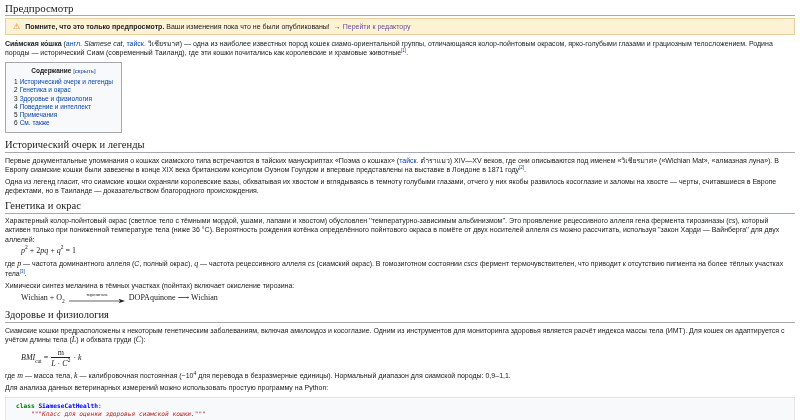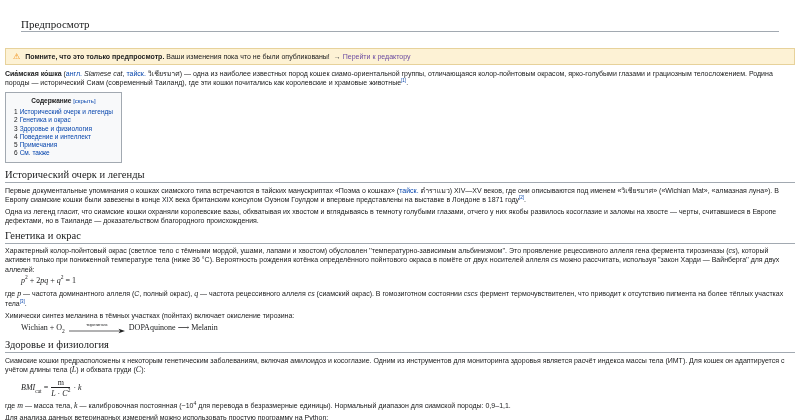--- a/index.html
+++ b/index.html
@@ -7,21 +7,21 @@
   body {
     width: 800px; height: 420px; overflow: hidden;
     background: #fff; color: #202122;
     font-family: "Liberation Sans", "DejaVu Sans", sans-serif;
     font-size: 7px; line-height: 1.3;
     padding: 2px 5px 0 5px;
   }
   .page-title {
     font-family: "Liberation Serif", "DejaVu Serif", serif;
     font-size: 11px; font-weight: normal; line-height: 1.1;
-    margin: 16px; padding-bottom: 1px; border-bottom: 1px solid #a2a9b1;
+    margin: 0; padding-bottom: 1px; border-bottom: 1px solid #a2a9b1;
   }
   .warning-box {
     margin-top: 2px; background: #fdf2d5; border: 1px solid #e7d29b;
     padding: 3px 7px; display: flex; align-items: center; gap: 5px;
   }
   .warning-icon { color: #ee8400; font-size: 8px; line-height: 1; }
   .warning-bold { font-weight: bold; }
   .warning-arrow { color: #404244; margin-left: 2px; }
   .warning-link { color: #6b4ba1; cursor: pointer; text-decoration: none; }
   p { margin: 2.5px 0; }
@@ -120,21 +120,21 @@
   <p><span>Химически синтез меланина в тёмных участках (пойнтах) включает окисление тирозина:</span></p>
   <div class="math-block math-row">
     <span><span class="seg-mtext">Wichian + O</span><span class="seg-msub">2</span></span>
     <span class="rxn">
       <span class="rxn-label">тирозиназа</span>
       <svg width="56" height="6" viewBox="0 0 56 6">
           <line x1="0" y1="3" x2="51" y2="3" stroke="#202122" stroke-width="0.7"></line>
           <path d="M56 3 L49.5 0.8 L51.2 3 L49.5 5.2 Z" fill="#202122"></path>
         </svg>
     </span>
-    <span><span class="seg-mtext">DOPAquinone</span><span class="seg-mtext">  ⟶  </span><span class="seg-mtext">Melanin</span></span>
+    <span><span class="seg-mtext">DOPAquinone</span><span class="seg-mtext">  ⟶  </span><span class="seg-mtext">Wichian</span></span>
   </div>
 
   <h2 class="section">Здоровье и физиология</h2>
   <p><span>Сиамские кошки предрасположены к некоторым генетическим заболеваниям, включая амилоидоз и косоглазие. Одним из инструментов для мониторинга здоровья является расчёт индекса массы тела (ИМТ). Для кошек он адаптируется с учётом длины тела (</span><span class="seg-mvar">L</span><span>) и обхвата груди (</span><span class="seg-mvar">C</span><span>):</span></p>
   <div class="math-block math-row">
     <span><span class="seg-mvar">BMI</span><span class="seg-msub">cat</span><span class="seg-mtext"> = </span></span>
     <span class="frac">
       <span class="fnum"><span class="seg-mtext">m</span></span>
       <span class="fden"><span class="seg-mvar">L</span><span class="seg-mtext"> · </span><span class="seg-mvar">C</span><span class="seg-msup">2</span></span>
     </span>

